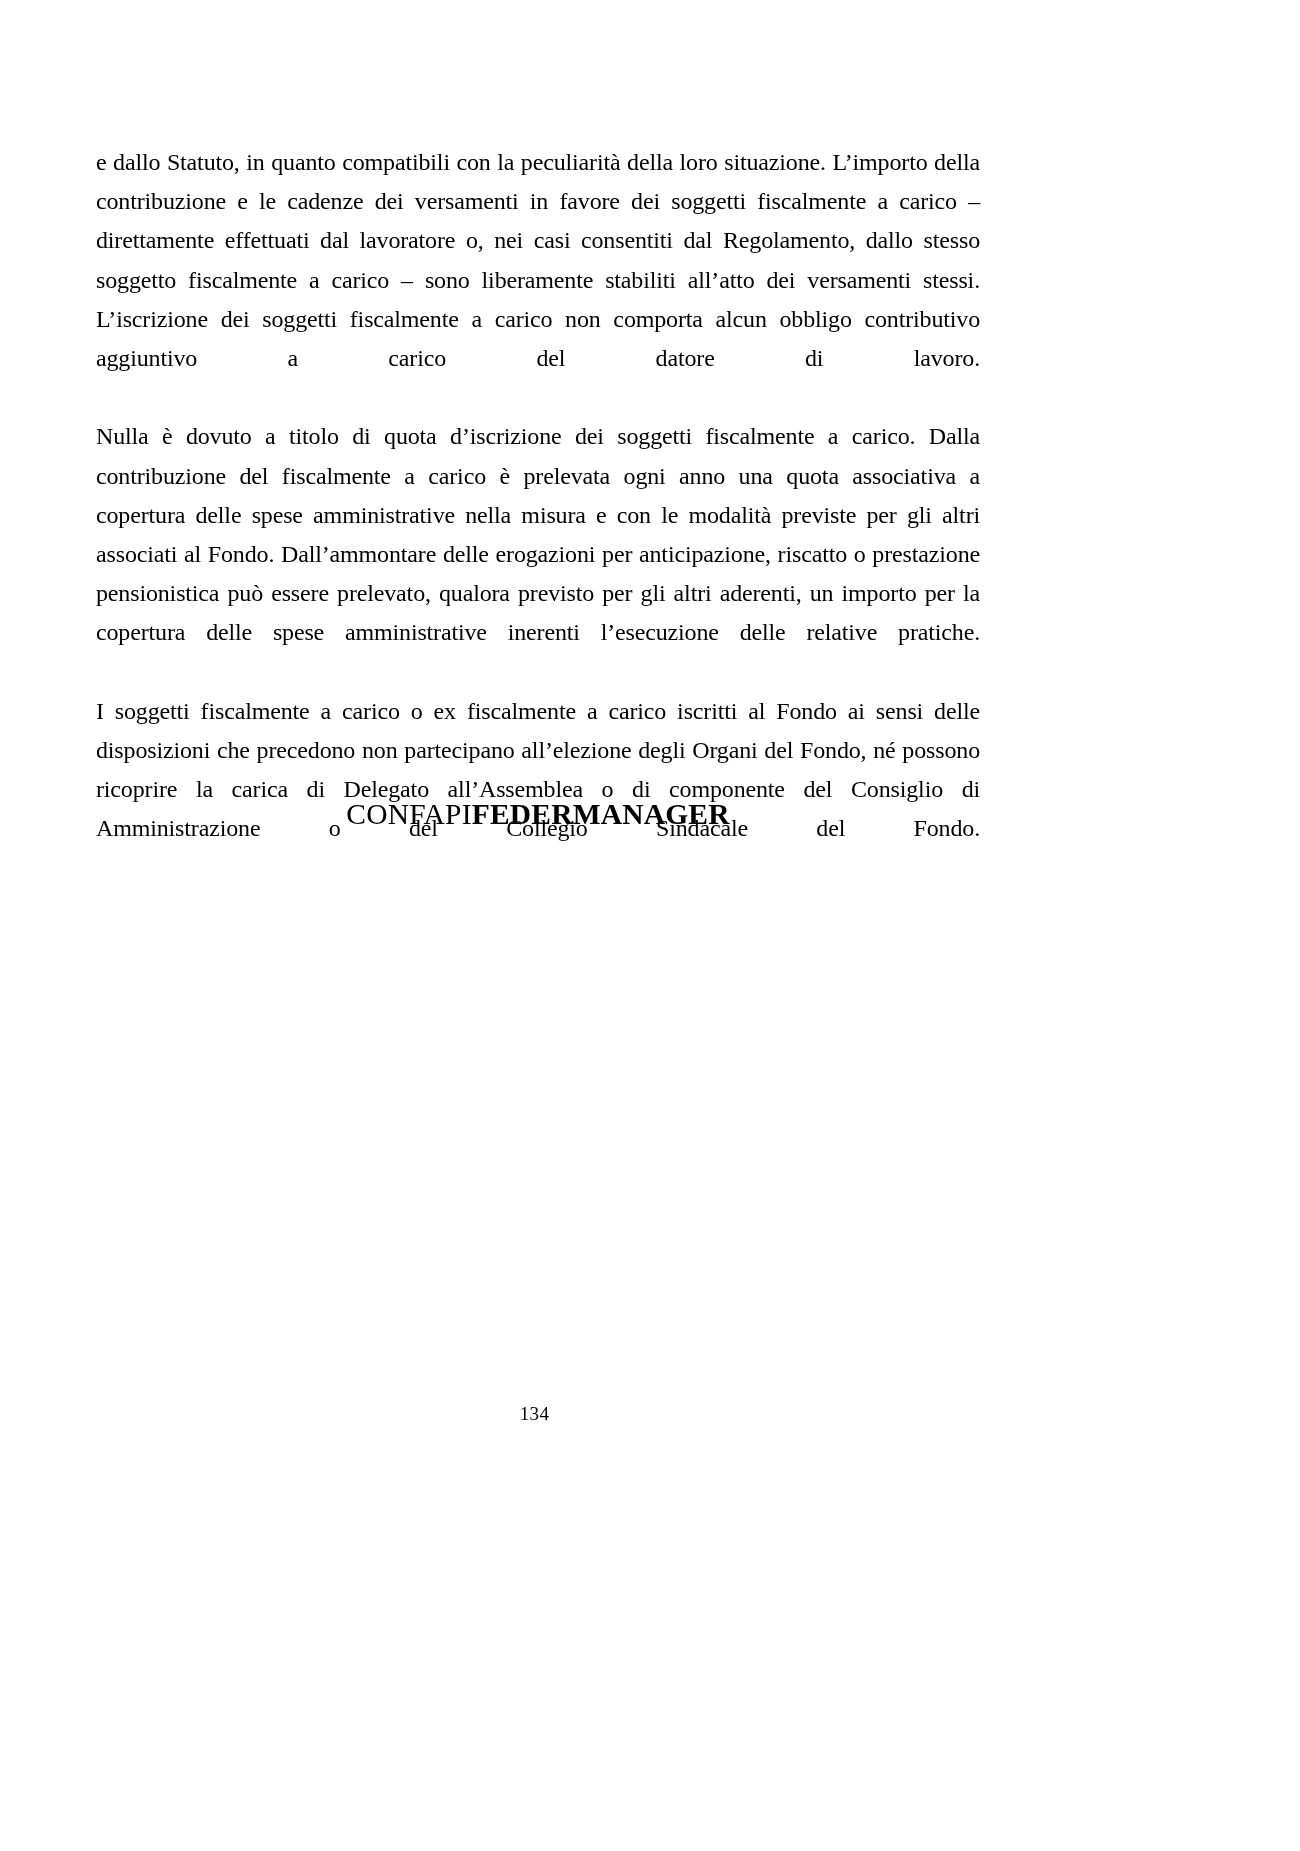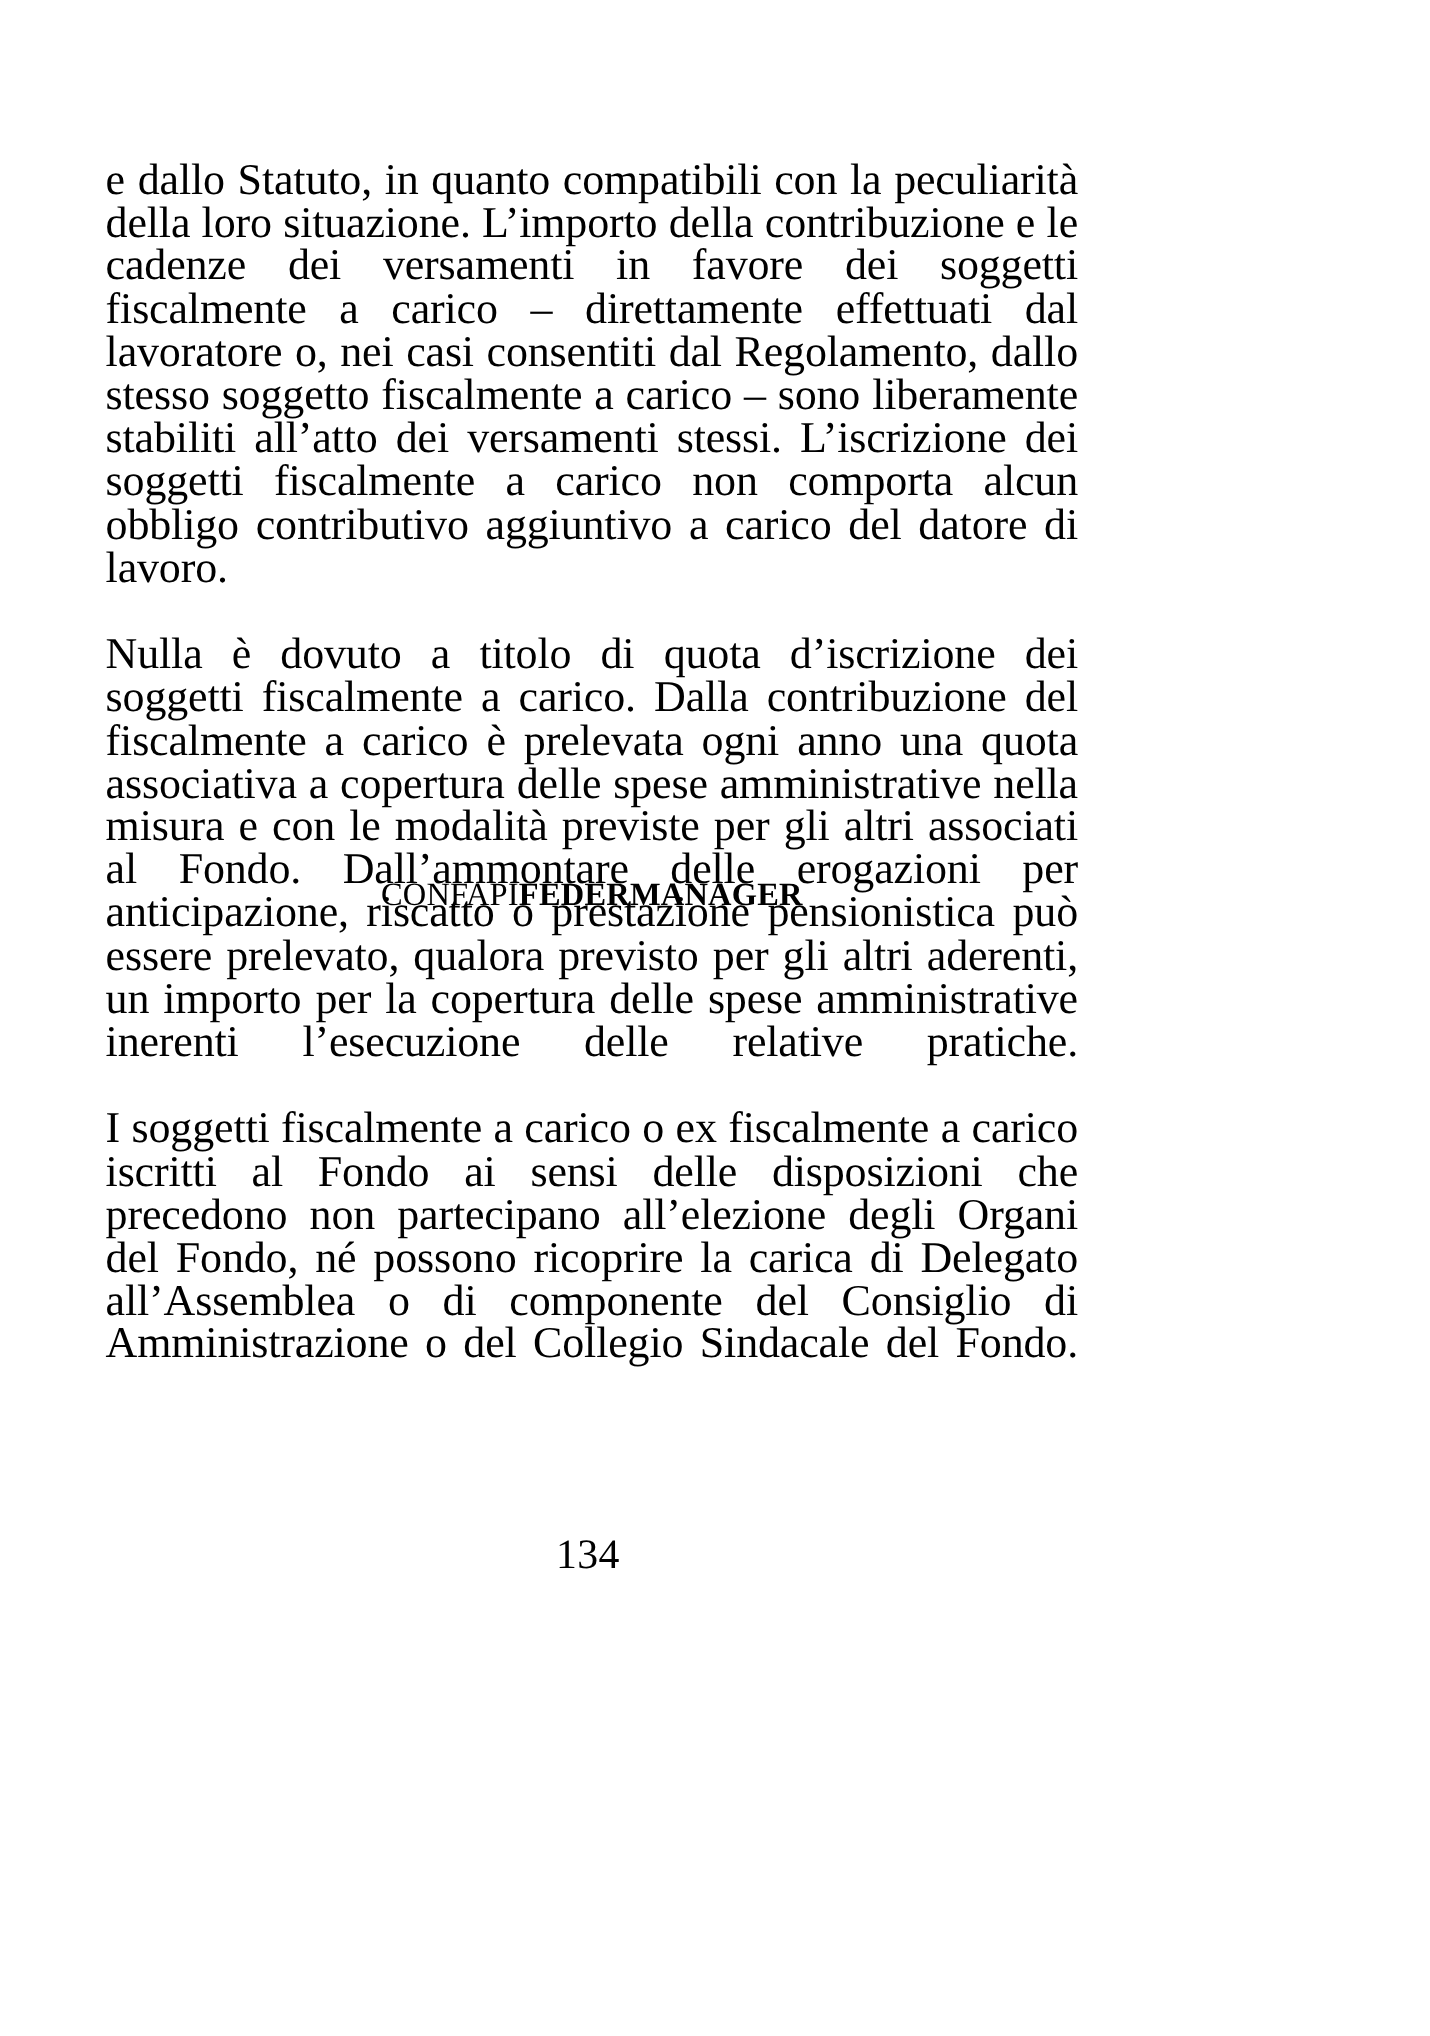--- a/index.html
+++ b/index.html
@@ -29,21 +29,21 @@
     position: absolute;
     left: 96px;
     top: 143px;
     width: 884px;
   }
 
   .para {
     margin: 0;
     text-align: justify;
     text-justify: inter-word;
-    font-size: 40px;
+    font-size: 24px;
     line-height: 39.2px;
     letter-spacing: -0.15px;
     word-spacing: 0px;
     -webkit-font-smoothing: antialiased;
   }
 
   
   .para:after {
     content: "";
     display: inline-block;
@@ -72,21 +72,21 @@
     letter-spacing: 0.2px;
     font-weight: bold;
   }
 
   .page-number {
     position: absolute;
     left: 0;
     top: 1394px;
     width: 1069px;
     text-align: center;
-    font-size: 38px;
+    font-size: 19px;
     line-height: 39.2px;
     letter-spacing: 0.3px;
   }
 </style>
 </head>
 <body>
 
 <div class="page">
 
   <div class="text-block">

